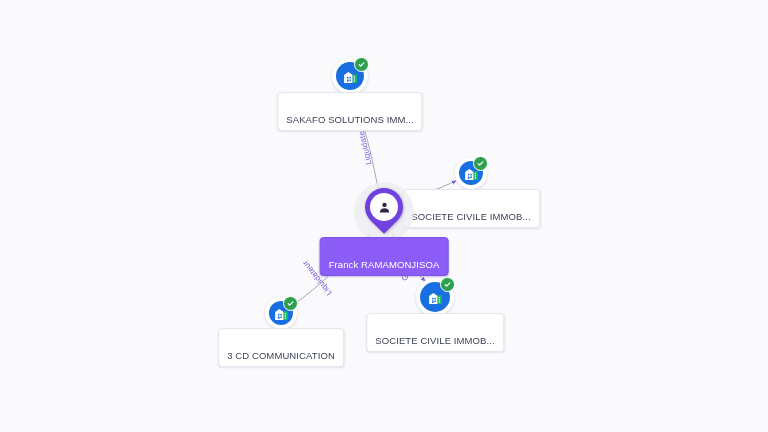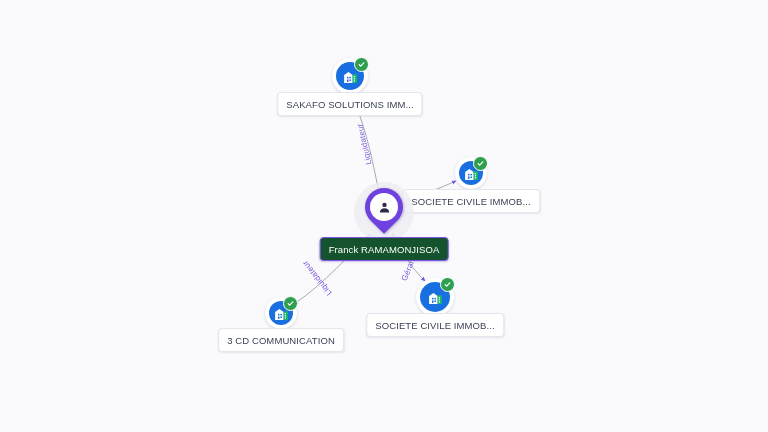--- a/index.html
+++ b/index.html
@@ -151,33 +151,33 @@
     display: block;
   }
 
   
   .node-label {
     position: absolute;
     transform: translateX(-50%);
     white-space: nowrap;
     font-size: 9.5px;
     line-height: 1;
-    padding: 7px 8px 5px 8px;
+    padding: 22px 8px 5px 8px;
     border-radius: 4px;
     font-family: "Liberation Sans", sans-serif;
   }
   .node-label.company {
     background: #ffffff;
     color: #3c4257;
     border: 1px solid #e4e6ee;
     box-shadow: 0 1px 2px rgba(40,50,90,.10);
     letter-spacing: .1px;
   }
   .node-label.person {
-    background: #14532d;
+    background: #8b5cf6;
     color: #ffffff;
     border: 1px solid #7c52e8;
     letter-spacing: .1px;
     box-shadow: 0 1px 2px rgba(80,50,160,.28);
   }
 </style>
 </head>
 <body>
 
 <div id="graph-canvas">

